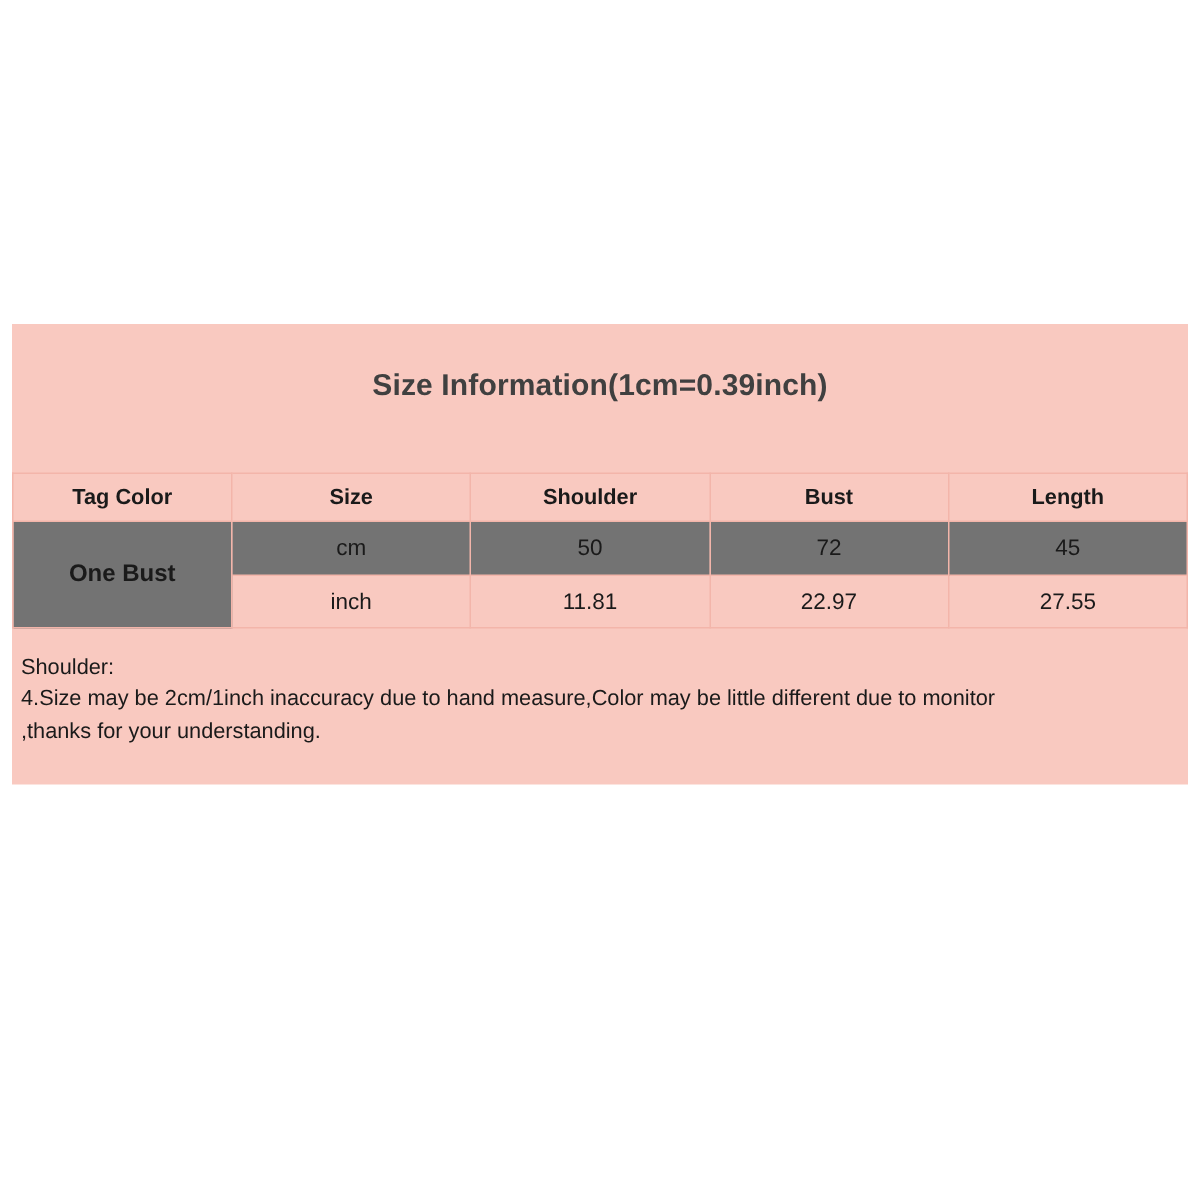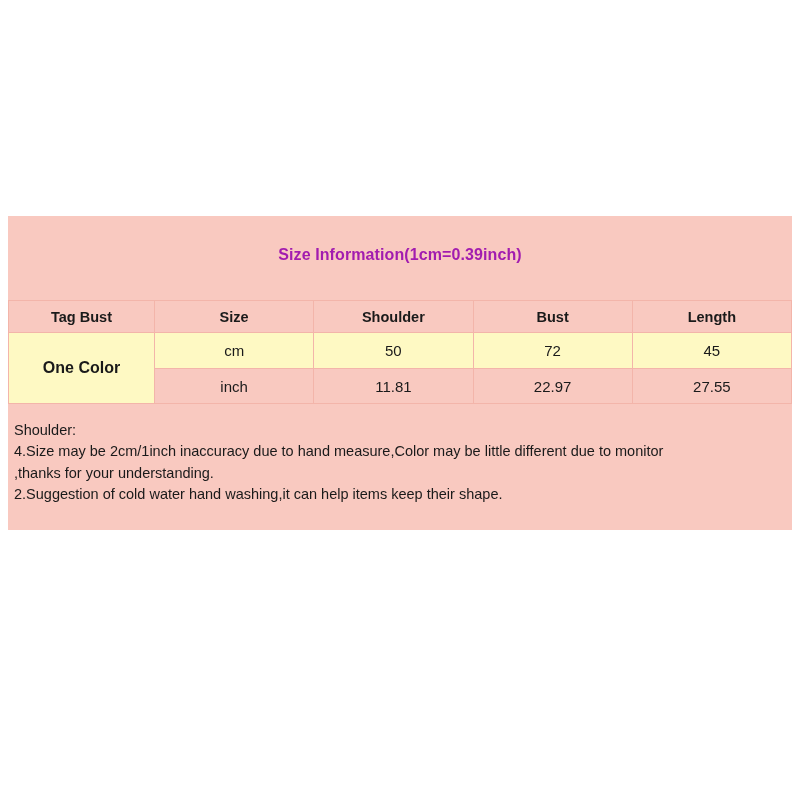--- a/index.html
+++ b/index.html
@@ -25,25 +25,25 @@
     top: 216px;
     width: 784px;
     background: #f9c9c0;
     box-sizing: border-box;
   }
   .header-block {
     padding: 30px 0 14px 0;
     text-align: center;
   }
   .title {
-    font-size: 16px;
+    font-size: 20px;
     font-weight: bold;
-    color: #a21caf;
+    color: #404040;
     letter-spacing: 0.1px;
-    margin-bottom: 22px;
+    margin-bottom: 32px;
   }
   .subtitle {
     font-size: 15.5px;
     color: #1a1a1a;
     font-weight: normal;
   }
   table.size-table {
     width: 100%;
     border-collapse: collapse;
     table-layout: fixed;
@@ -68,21 +68,21 @@
   table.size-table thead th:first-child {
     width: 145px;
   }
   table.size-table tbody td.rowlabel {
     background: #ffffff;
     font-weight: bold;
     font-size: 16px;
     width: 145px;
   }
   table.size-table tbody tr.row-cm td {
-    background: #fef9c3;
+    background: #737373;
     height: 35px;
     margin-top: 28px;
   }
   table.size-table tbody tr.row-inch td {
     background: #f9c9c0;
     height: 34px;
   }
   .attention {
     padding: 16px 6px 24px 6px;
     color: #1a1a1a;
@@ -99,45 +99,44 @@
 <div class="page">
   <div class="chart-card">
 
     <div class="header-block">
       <div class="title">Size Information(1cm=0.39inch)</div>
     </div>
 
     <table class="size-table">
       <thead>
         <tr>
-          <th>Tag Bust</th>
+          <th>Tag Color</th>
           <th>Size</th>
           <th>Shoulder</th>
           <th>Bust</th>
           <th>Length</th>
         </tr>
       </thead>
       <tbody>
         <tr class="row-cm">
-          <td class="rowlabel" rowspan="2">One Color</td>
+          <td class="rowlabel" rowspan="2">One Bust</td>
           <td>cm</td>
           <td>50</td>
           <td>72</td>
           <td>45</td>
         </tr>
         <tr class="row-inch">
           <td>inch</td>
           <td>11.81</td>
           <td>22.97</td>
           <td>27.55</td>
         </tr>
       </tbody>
     </table>
 
     <div class="attention">
       <div>Shoulder:</div>
       <div>4.Size may be 2cm/1inch inaccuracy due to hand measure,Color may be little different due to monitor</div>
       <div>,thanks for your understanding.</div>
-      <div>2.Suggestion of cold water hand washing,it can help items keep their shape.</div>
     </div>
 
   </div>
 </div>
 
 </body></html>

